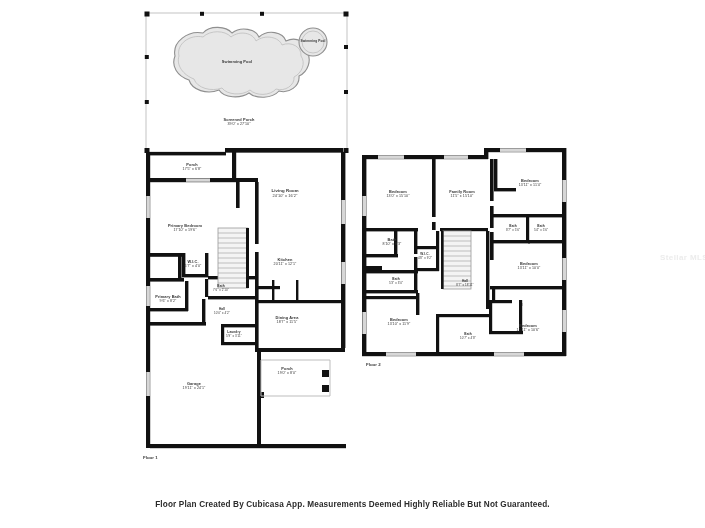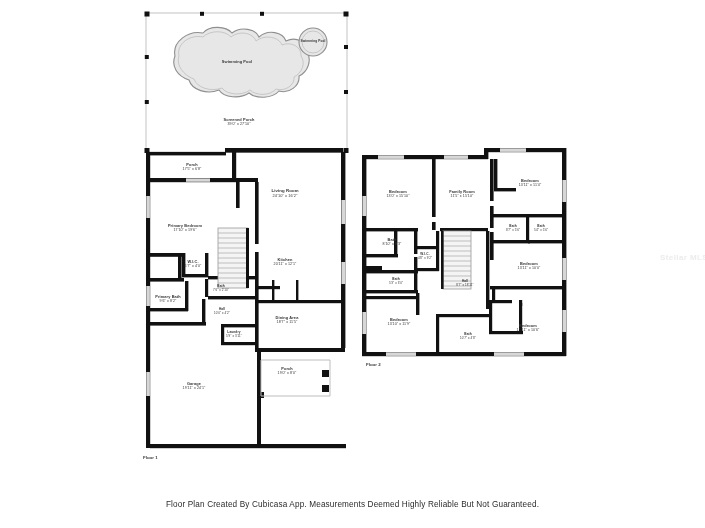--- a/index.html
+++ b/index.html
@@ -53,21 +53,21 @@
     color: #3a3a3a;
     white-space: nowrap;
   }
   #caption {
     position: absolute;
     left: 0;
     top: 500px;
     width: 705px;
     text-align: center;
     font-size: 8.2px;
-    font-weight: 400;
+    font-weight: 700;
     color: #2b2b2b;
     letter-spacing: 0.15px;
   }
   #watermark {
     position: absolute;
     left: 660px;
     top: 253px;
     font-size: 8px;
     font-weight: 700;
     color: #ececec;

